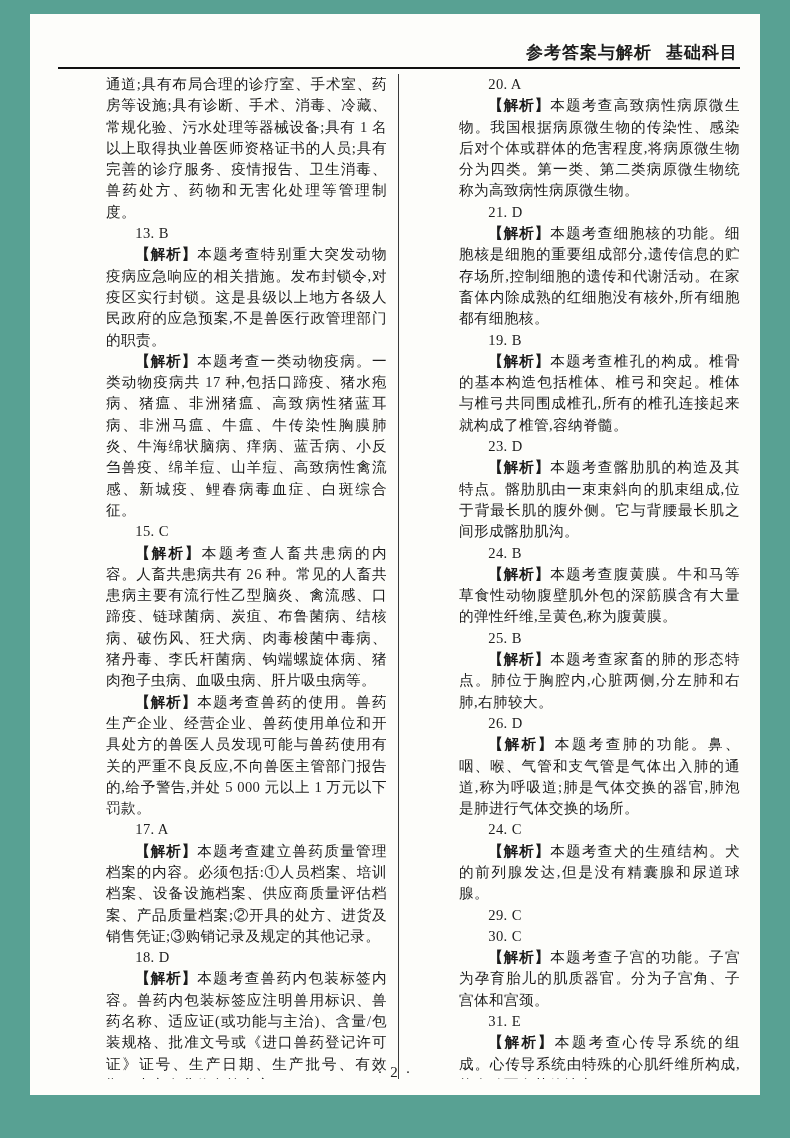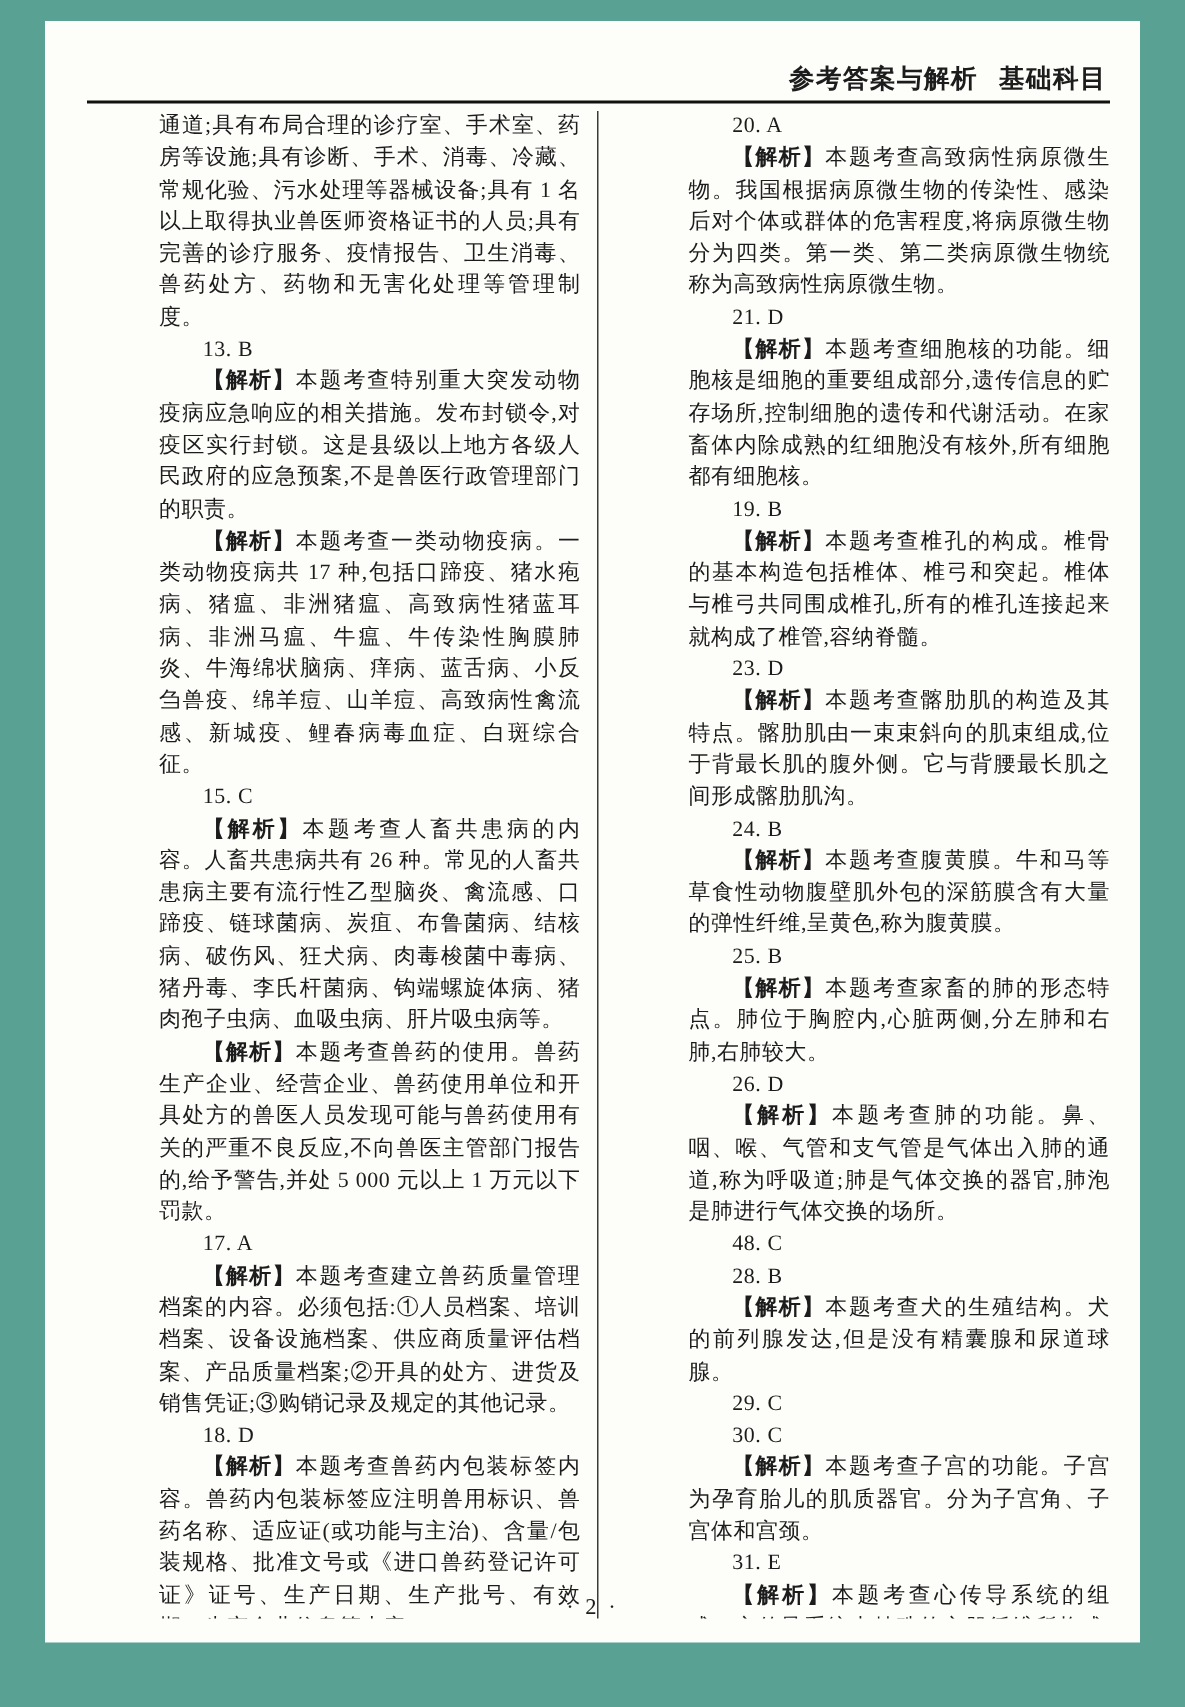--- a/index.html
+++ b/index.html
@@ -104,22 +104,21 @@
         <p class="answer">19. B</p>
         <p><b class="analysis">【解析】</b>本题考查椎孔的构成。椎骨的基本构造包括椎体、椎弓和突起。椎体与椎弓共同围成椎孔,所有的椎孔连接起来就构成了椎管,容纳脊髓。</p>
         <p class="answer">23. D</p>
         <p><b class="analysis">【解析】</b>本题考查髂肋肌的构造及其特点。髂肋肌由一束束斜向的肌束组成,位于背最长肌的腹外侧。它与背腰最长肌之间形成髂肋肌沟。</p>
         <p class="answer">24. B</p>
         <p><b class="analysis">【解析】</b>本题考查腹黄膜。牛和马等草食性动物腹壁肌外包的深筋膜含有大量的弹性纤维,呈黄色,称为腹黄膜。</p>
         <p class="answer">25. B</p>
         <p><b class="analysis">【解析】</b>本题考查家畜的肺的形态特点。肺位于胸腔内,心脏两侧,分左肺和右肺,右肺较大。</p>
         <p class="answer">26. D</p>
         <p><b class="analysis">【解析】</b>本题考查肺的功能。鼻、咽、喉、气管和支气管是气体出入肺的通道,称为呼吸道;肺是气体交换的器官,肺泡是肺进行气体交换的场所。</p>
-        <p class="answer">48. C</p>
-        <p class="answer">28. B</p>
+        <p class="answer">24. C</p>
         <p><b class="analysis">【解析】</b>本题考查犬的生殖结构。犬的前列腺发达,但是没有精囊腺和尿道球腺。</p>
         <p class="answer">29. C</p>
         <p class="answer">30. C</p>
         <p><b class="analysis">【解析】</b>本题考查子宫的功能。子宫为孕育胎儿的肌质器官。分为子宫角、子宫体和宫颈。</p>
         <p class="answer">31. E</p>
         <p><b class="analysis">【解析】</b>本题考查心传导系统的组成。心传导系统由特殊的心肌纤维所构成,能自动而有节律地产</p>
       </div>
   </div>
 
   <div class="page-footer">· 2 ·</div>

